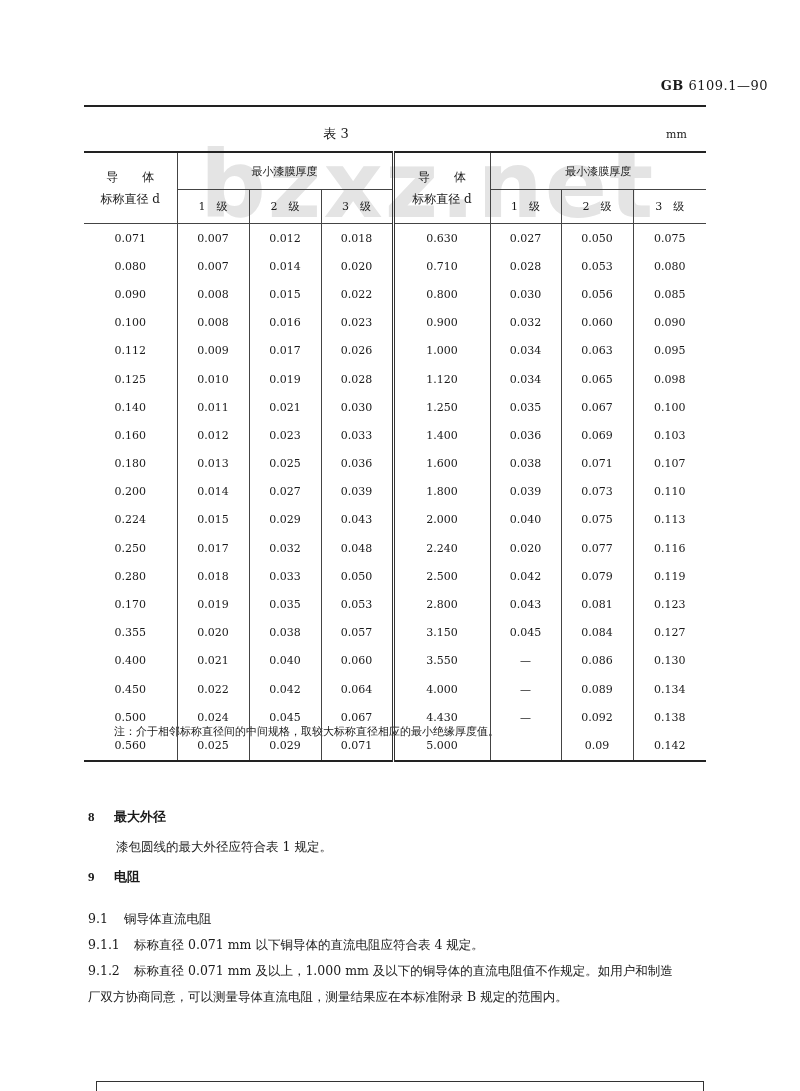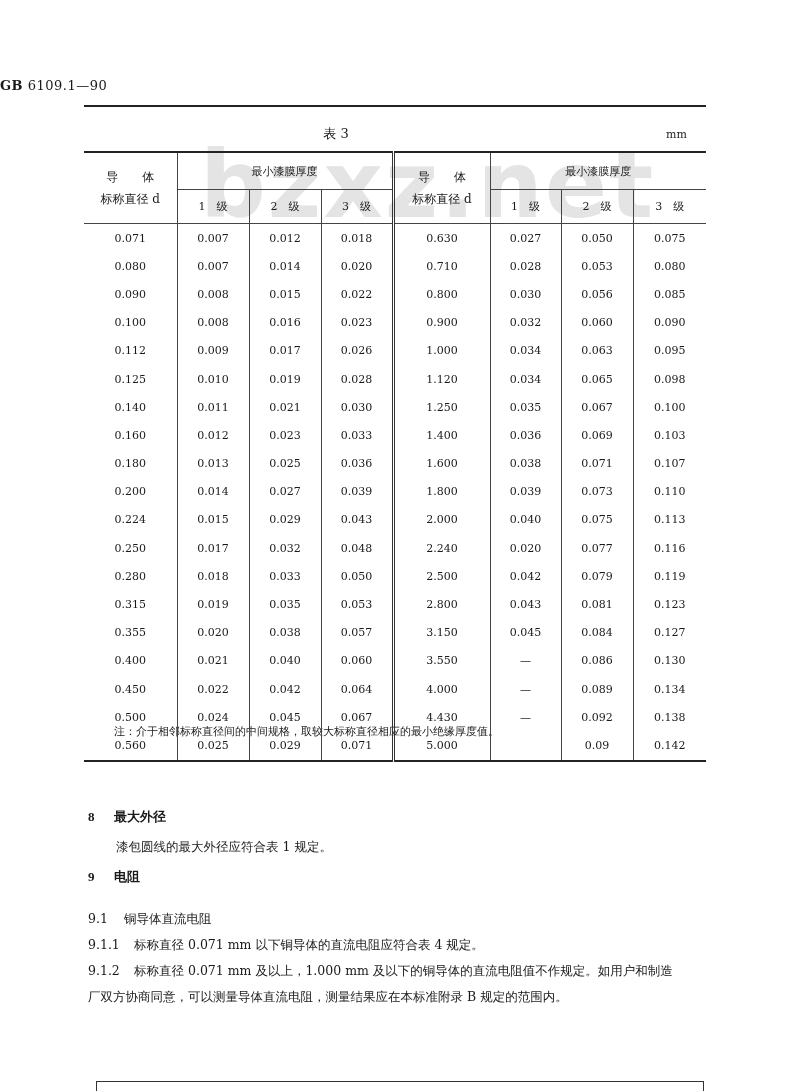--- a/index.html
+++ b/index.html
@@ -1,21 +1,21 @@
 <!DOCTYPE html>
 <html><head>
 <meta charset="utf-8">
 <style>
   html, body { margin: 0; padding: 0; background: #ffffff; }
   body {
     width: 800px; height: 1091px; position: relative; overflow: hidden;
     font-family: "DejaVu Serif", "Liberation Serif", serif; color: #1a1a1a;
   }
   .header-code {
-    position: absolute; top: 78px; left: 0; width: 768px; text-align: left;
+    position: absolute; top: 78px; left: 0; width: 768px; text-align: right;
     font-size: 13px; letter-spacing: 0.5px;
   }
   .header-code b { font-weight: bold; }
   .header-rule {
     position: absolute; top: 105px; left: 84px; width: 622px; height: 0;
     border-top: 2px solid #222;
   }
   .table-caption {
     position: absolute; top: 125px; left: 0; width: 672px; text-align: center; font-size: 13px;
   }
@@ -231,21 +231,21 @@
         <td>0.280</td>
         <td class="vl">0.018</td>
         <td class="vl">0.033</td>
         <td class="vl">0.050</td>
         <td class="vdouble">2.500</td>
         <td class="vl">0.042</td>
         <td class="vl">0.079</td>
         <td class="vl">0.119</td>
       </tr>
       <tr>
-        <td>0.315</td>
+        <td>0.170</td>
         <td class="vl">0.019</td>
         <td class="vl">0.035</td>
         <td class="vl">0.053</td>
         <td class="vdouble">2.800</td>
         <td class="vl">0.043</td>
         <td class="vl">0.081</td>
         <td class="vl">0.123</td>
       </tr>
       <tr>
         <td>0.355</td>

